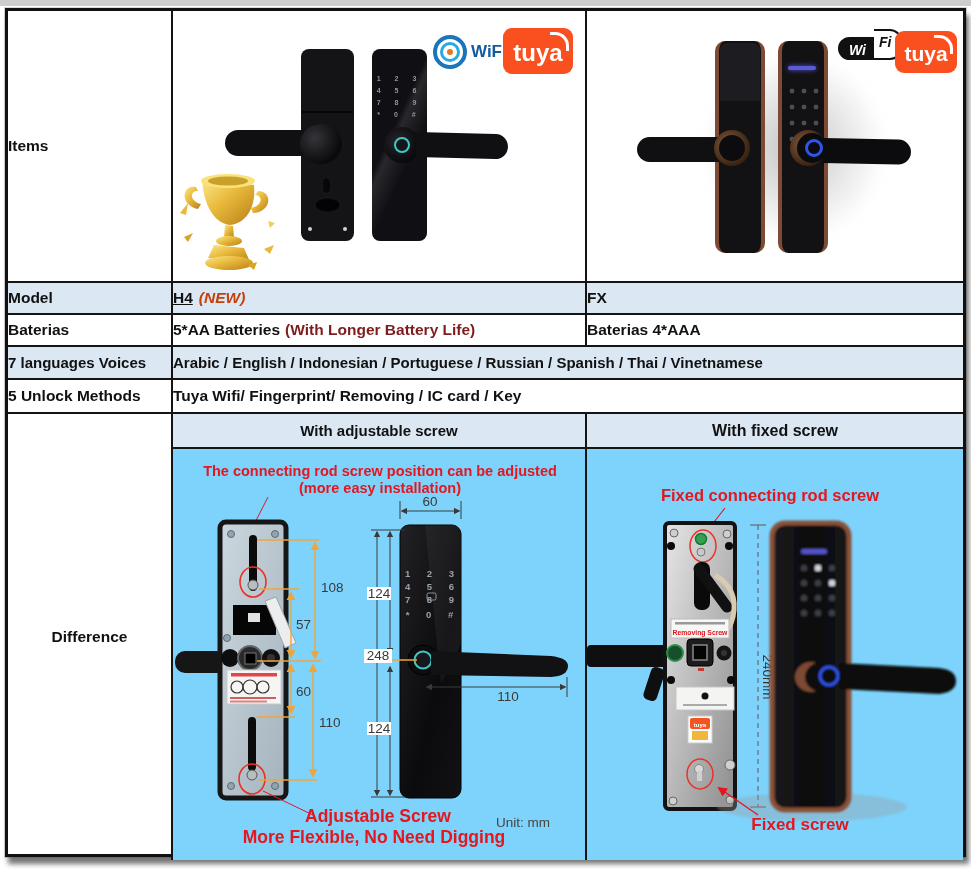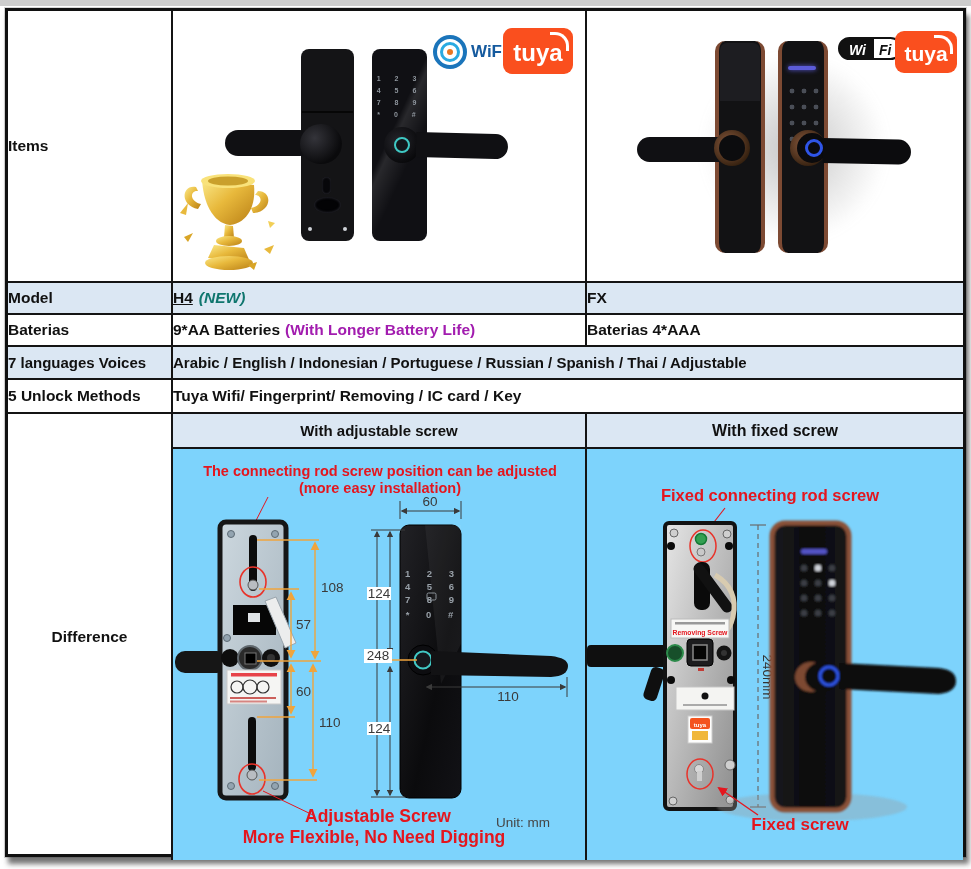--- a/index.html
+++ b/index.html
@@ -12,22 +12,22 @@
              display:grid;grid-template-rows:270px 32px 32px 33px 34px 1fr;}
   .row{display:grid;grid-template-columns:165px 414px 1fr;border-top:2px solid #141414;}
   .row.first{border-top:none;}
   .row.merged{grid-template-columns:165px 1fr;}
   .cell{position:relative;border-right:2px solid #141414;box-sizing:border-box;
         display:flex;align-items:center;justify-content:flex-start;overflow:hidden;}
   .cell.last{border-right:none;}
   .blue{background:#dbe7f3;}
   .lab{font-weight:bold;font-size:15.5px;color:#111;text-align:center;}
   .val{font-weight:bold;font-size:15.5px;color:#111;text-align:center;}
-  .red{color:#a21caf;}
-  .green-new{color:#0f766e;font-style:italic;margin-left:6px;}
+  .red{color:#7f1d1d;}
+  .green-new{color:#c2410c;font-style:italic;margin-left:6px;}
   .h4name{text-decoration:underline;}
   
   .diffrow{display:grid;grid-template-columns:165px 414px 1fr;grid-template-rows:35px 1fr;border-top:2px solid #141414;}
   .diffrow .dlabel{grid-row:1/3;border-right:2px solid #141414;display:flex;align-items:center;justify-content:center;}
   .diffhead{border-right:2px solid #141414;border-bottom:2px solid #141414;display:flex;align-items:center;justify-content:center;}
   .diffhead.last{border-right:none;}
   .diffcell{position:relative;border-right:2px solid #141414;overflow:hidden;background:#7dd3fc;}
   .diffcell.last{border-right:none;}
   
   .abs{position:absolute;}
@@ -39,21 +39,21 @@
   
   .wifi-blue{display:flex;align-items:center;gap:4px;}
   .wifi-rings{width:34px;height:34px;border-radius:50%;border:4px solid #1b75bb;box-sizing:border-box;position:relative;}
   .wifi-rings::before{content:"";position:absolute;left:3px;top:3px;width:20px;height:20px;border-radius:50%;border:3px solid #29aae1;box-sizing:border-box;}
   .wifi-rings::after{content:"";position:absolute;left:10px;top:10px;width:6px;height:6px;border-radius:50%;background:#e87722;}
   .wifi-blue .txt{font-weight:bold;font-size:17px;color:#155a9e;letter-spacing:0;}
   .tuya{background:#fa4f1e;border-radius:9px;color:#fff;font-weight:bold;display:flex;align-items:center;justify-content:center;position:relative;}
   .tuya .arc{position:absolute;width:16px;height:16px;border:3px solid #fff;border-bottom:none;border-left:none;border-radius:0 14px 0 0;top:4px;right:4px;}
   .wifi-black{display:flex;align-items:flex-end;font-style:italic;font-weight:bold;font-size:14px;height:16px;}
   .wifi-black .wi{background:#111;color:#fff;border-radius:12px 0 0 12px;padding:3px 6px 0 9px;border:2px solid #111;}
-  .wifi-black .fi{background:#fff;color:#111;border:2px solid #111;border-left:none;border-radius:0 12px 12px 0;padding:3px 9px 0 5px;}
+  .wifi-black .fi{background:#fff;color:#111;border:2px solid #111;border-left:none;border-radius:0 12px 12px 0;padding:3px 9px 8px 5px;}
   .kp{font-weight:bold;color:#8f969e;text-align:center;}
   .kp div{letter-spacing:6px;}
   svg text{font-family:"Liberation Sans",sans-serif;}
 </style>
 </head>
 <body>
 
 <div class="stage">
   <div class="topstrip"></div>
 
@@ -162,34 +162,34 @@
       <div class="cell blue last">
         <span class="val">FX</span>
       </div>
     </div>
 
     <div class="row">
       <div class="cell">
         <span class="lab">Baterias</span>
       </div>
       <div class="cell">
-        <span class="val">9*AA Batteries</span>
+        <span class="val">5*AA Batteries</span>
         <span class="val red" style="margin-left:5px;">(With Longer Battery Life)</span>
       </div>
       <div class="cell last">
         <span class="val">Baterias 4*AAA</span>
       </div>
     </div>
 
     <div class="row merged blue">
       <div class="cell blue">
         <span class="lab" style="font-size:15px;">7 languages Voices</span>
       </div>
       <div class="cell blue last">
-        <span class="val" style="font-size:15px;">Arabic / English / Indonesian / Portuguese / Russian / Spanish / Thai / Adjustable</span>
+        <span class="val" style="font-size:15px;">Arabic / English / Indonesian / Portuguese / Russian / Spanish / Thai / Vinetnamese</span>
       </div>
     </div>
 
     <div class="row merged">
       <div class="cell">
         <span class="lab">5 Unlock Methods</span>
       </div>
       <div class="cell last">
         <span class="val">Tuya Wifi/ Fingerprint/ Removing / IC card / Key</span>
       </div>

